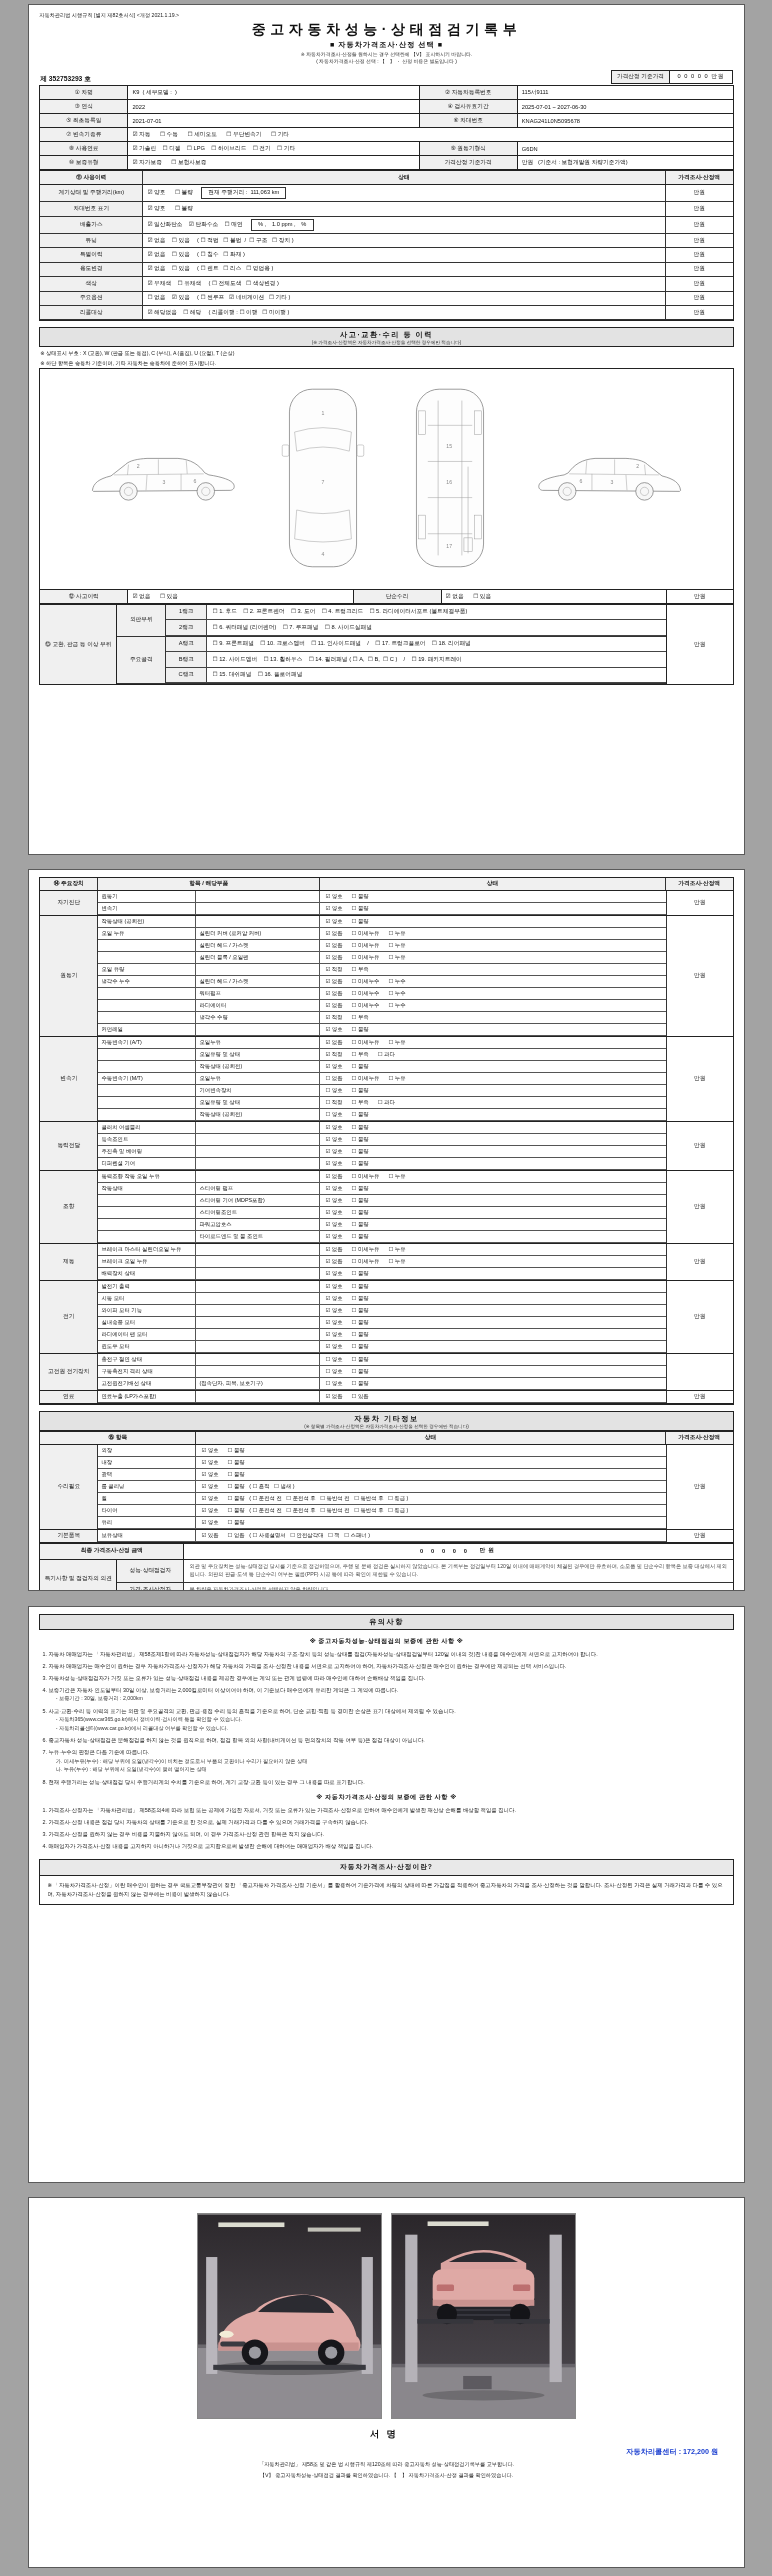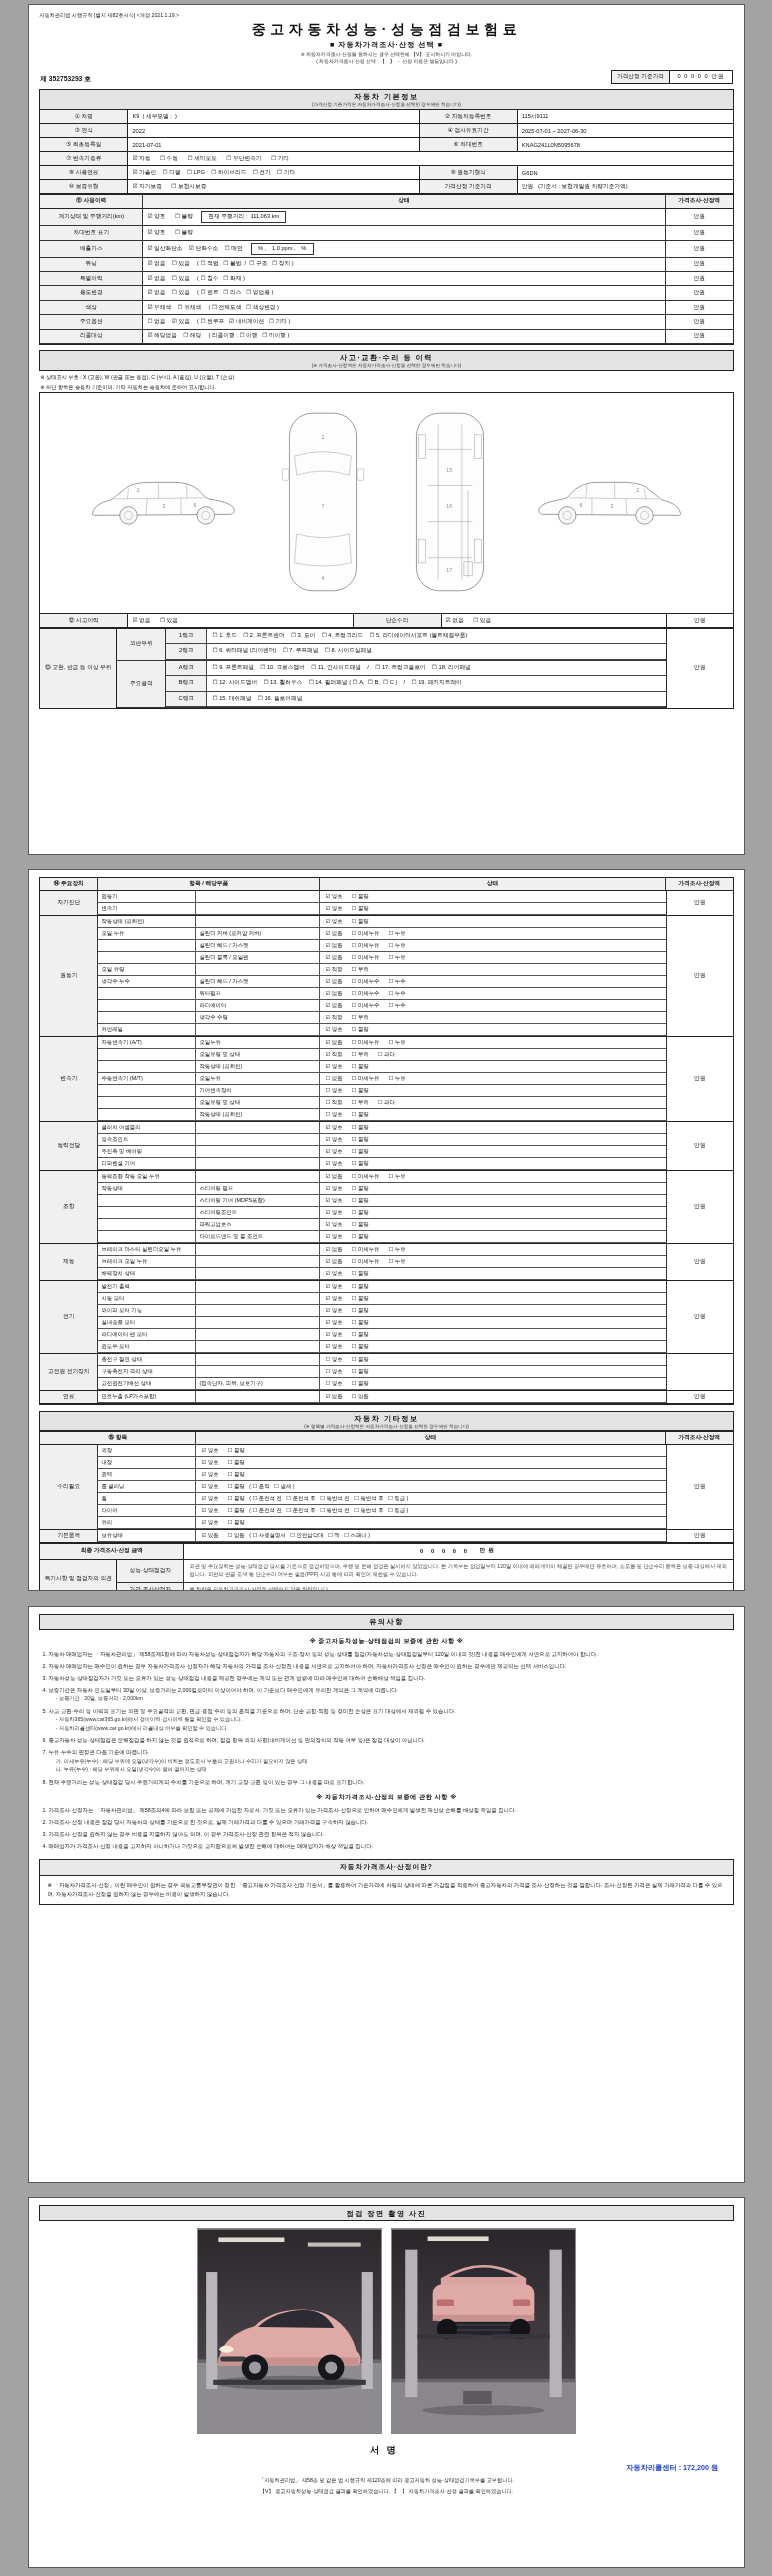--- a/index.html
+++ b/index.html
@@ -83,37 +83,33 @@
   .photo{border:0.5px solid #888;}
   .sign-title{text-align:center;font-weight:bold;font-size:9.3px;letter-spacing:7.2px;margin-top:9.3px;}
   .fee-line{text-align:right;margin:6.2px 15.5px 0 0;font-size:7.2px;font-weight:bold;color:#1b3fd0;}
   .footer-line{text-align:center;font-size:5.2px;color:#222;margin-top:4.1px;}
 </style>
 </head>
 <body>
 
 <div class="page p1">
   <div class="tiny">자동차관리법 시행규칙 [별지 제82호서식] &lt;개정 2021.1.19.&gt;</div>
-  <div class="h-title">중고자동차성능·성능점검보험료</div>
+  <div class="h-title">중고자동차성능·상태점검기록부</div>
   <div class="h-sub">■ 자동차가격조사·산정 선택 ■</div>
   <div class="h-note">※ 자동차가격조사·산정을 원하시는 경우 선택란에 【Ⅴ】 표시하시기 바랍니다.</div>
   <div class="h-note">( 자동차가격조사·산정 선택 : 【　】 ・ 산정 비용은 별도입니다 )</div>
 
   <div class="hdr-row">
     <div class="doc-no">제 352753293 호</div>
     <div class="bp-box">
       <span class="bp-lab">가격산정 기준가격</span>
       <span class="bp-val">0 0 0 0 0  만원</span>
     </div>
   </div>
 
-  <div class="sec-bar">
-    <div class="sec-title">자동차 기본정보</div>
-    <div class="sec-note">(가격산정 기준가격은 자동차가격조사·산정을 선택한 경우에만 적습니다)</div>
-  </div>
   <table class="ftable">
     <colgroup>
         <col style="width:88px">
         <col>
         <col style="width:98px">
         <col style="width:216px">
       </colgroup>
     <tbody>
         <tr>
       <td class="lab">① 차명</td>
@@ -955,23 +951,20 @@
               </div>
             </div>
           </div></div>
       </div>
     </div></div>
   <div class="n-boxtitle">자동차가격조사·산정이란?</div>
   <div class="n-box">※ 「자동차가격조사·산정」이란 매수인이 원하는 경우 국토교통부장관이 정한 「중고자동차 가격조사·산정 기준서」를 활용하여 기준가격에 차량의 상태에 따른 가감점을 적용하여 중고자동차의 가격을 조사·산정하는 것을 말합니다. 조사·산정된 가격은 실제 거래가격과 다를 수 있으며, 자동차가격조사·산정을 원하지 않는 경우에는 비용이 발생하지 않습니다.</div>
 </div>
 
 <div class="page p4">
-  <div class="sec-bar" style="margin-top:0">
-    <div class="sec-title">점검 장면 촬영 사진</div>
-  </div>
   <div class="photo-row">
 
     <svg class="photo" width="185" height="206" viewBox="0 0 360 400">
       <defs>
         <linearGradient id="bg1" x1="0" y1="0" x2="0" y2="1">
           <stop offset="0" stop-color="#2c282c"></stop>
             <stop offset="1" stop-color="#545056"></stop>
         </linearGradient>
       </defs>
       <rect width="360" height="400" fill="url(#bg1)"></rect>

